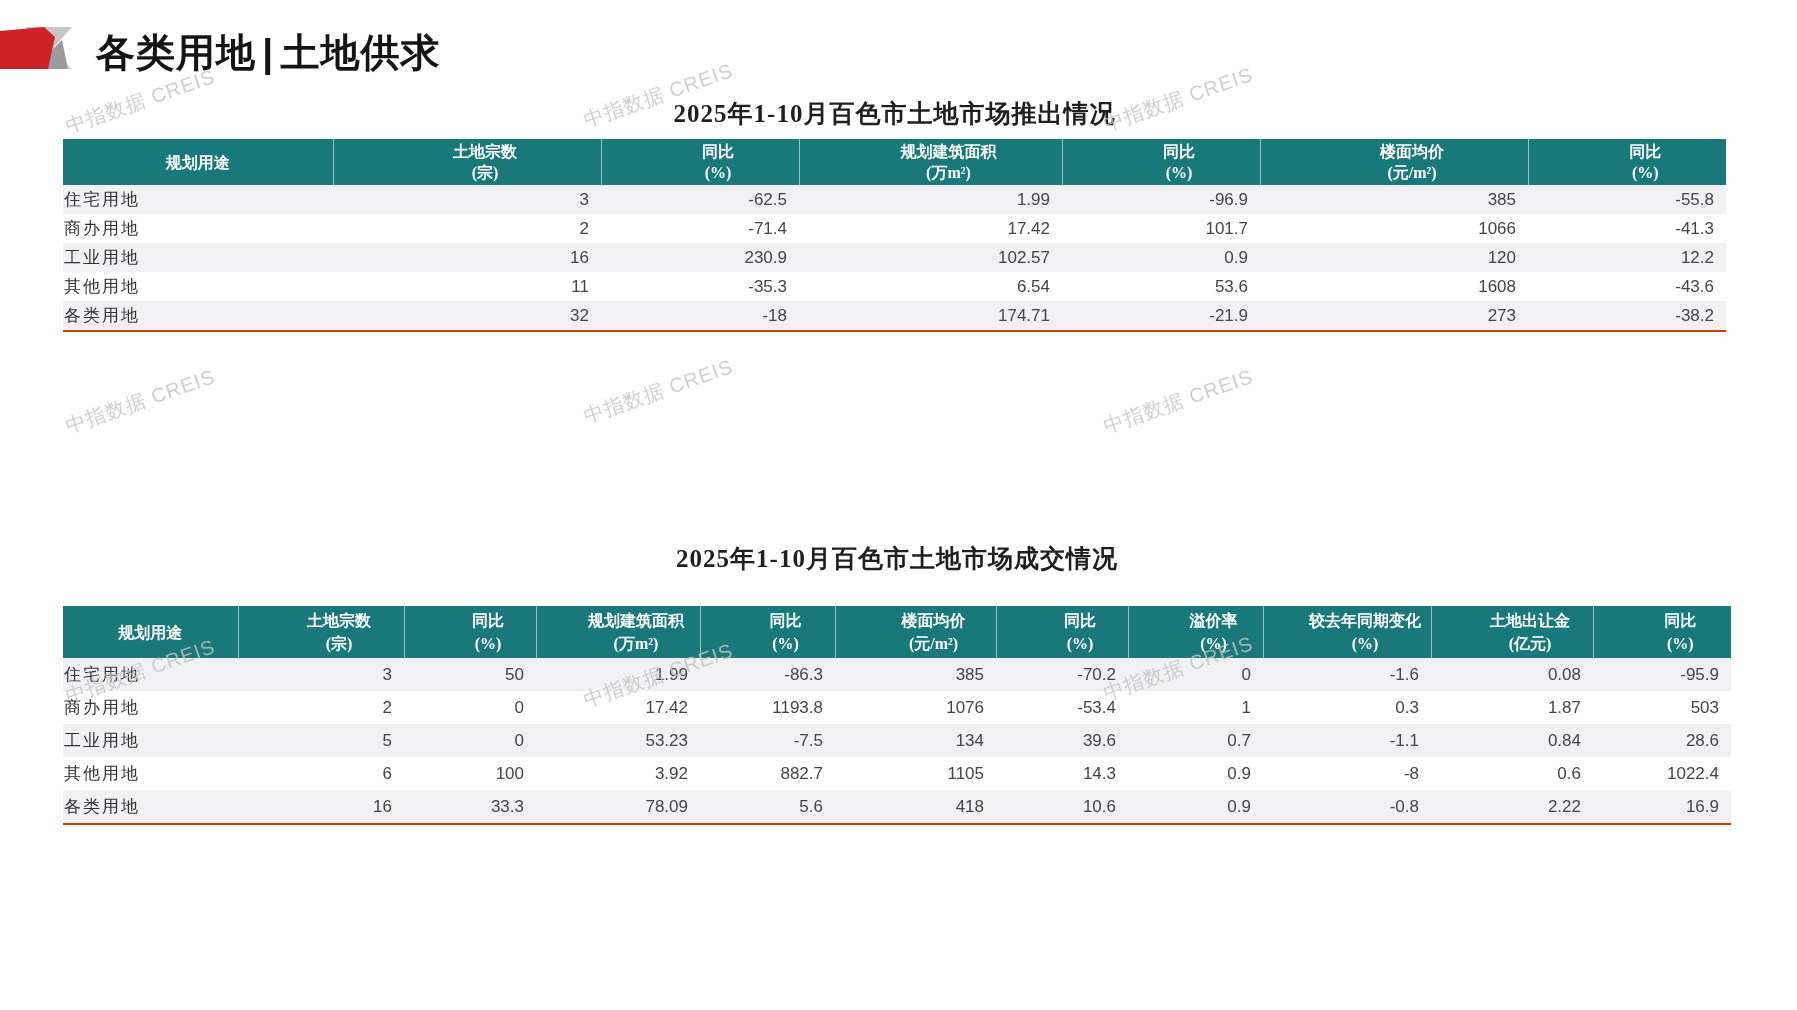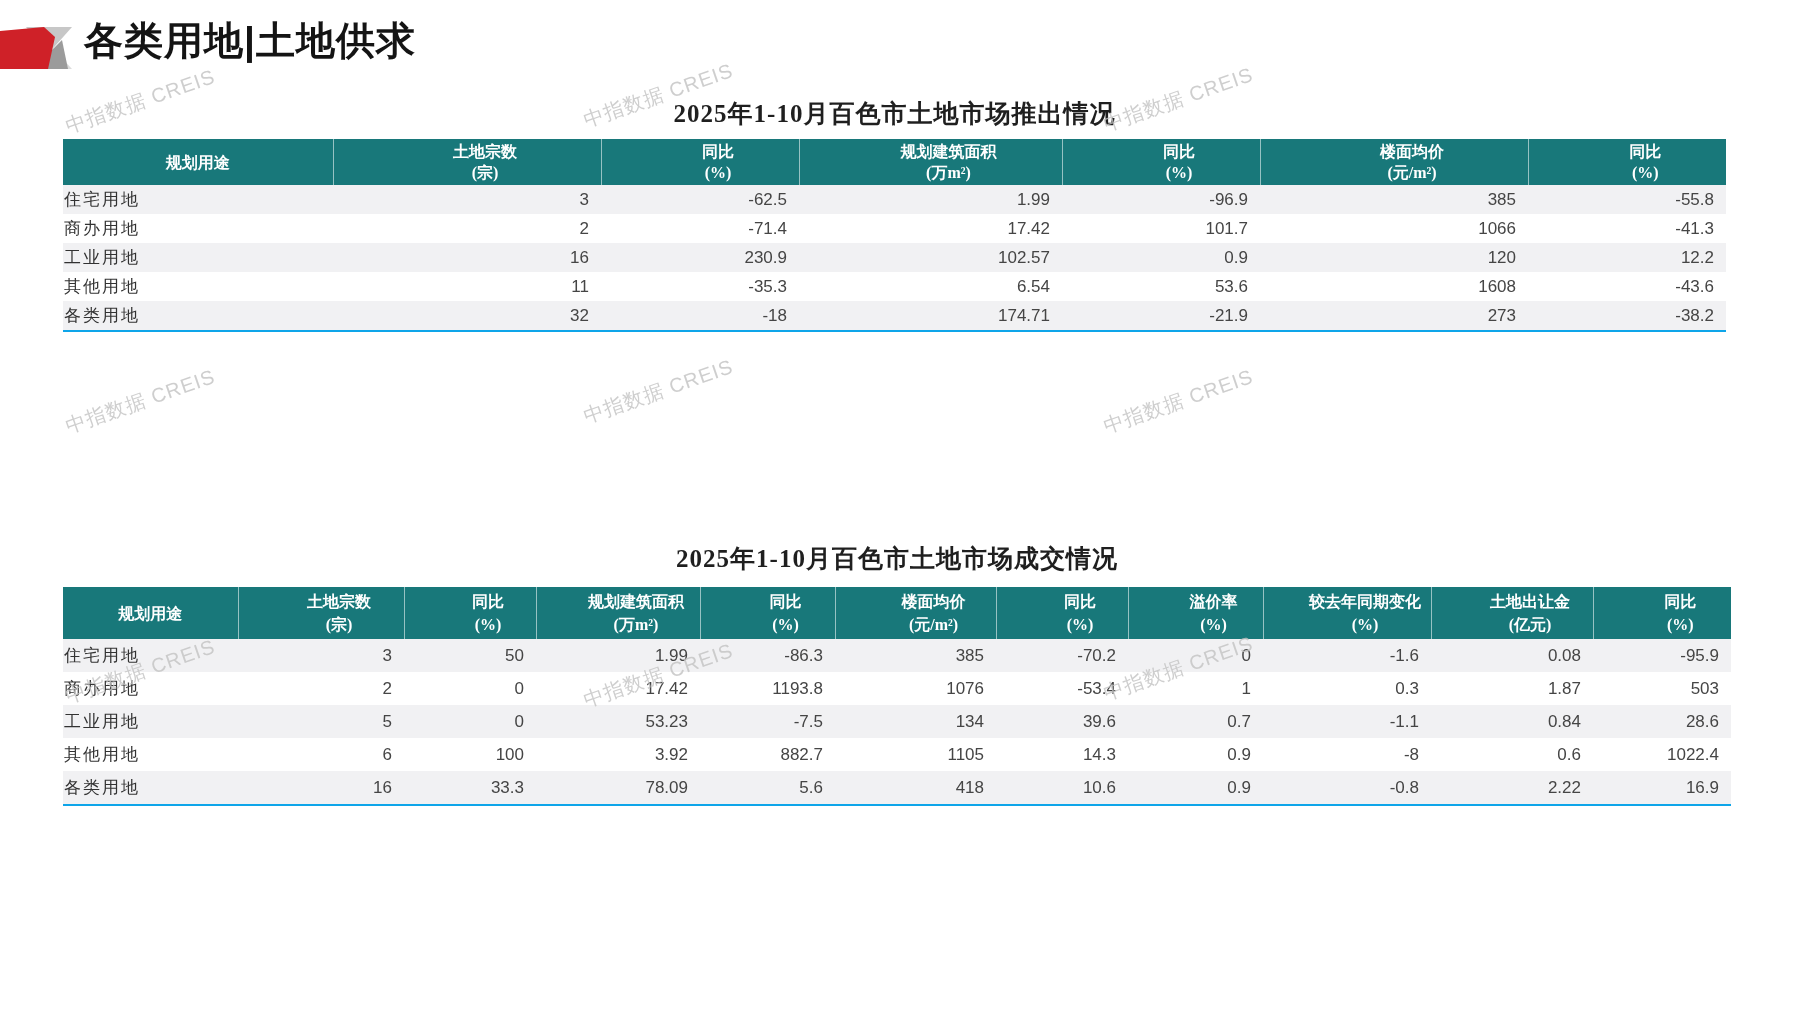--- a/index.html
+++ b/index.html
@@ -5,61 +5,61 @@
   html,body { margin:0; padding:0; background:#ffffff; }
   .page {
     position:relative; width:1797px; height:1010px;
     background:#ffffff; overflow:hidden;
     font-family:"Liberation Sans","DejaVu Sans",sans-serif;
   }
 
   
   .logo { position:absolute; left:0; top:27px; width:72px; height:42px; }
   h1.page-title {
-    position:absolute; left:84px; top:14px; margin:0;
+    position:absolute; left:84px; top:14px; margin:12px;
     font-size:39px; font-weight:700; color:#141414; letter-spacing:1px;
-    font-family:Liberation Sans, sans-serif; white-space:nowrap;
+    font-family:Liberation Mono, monospace; white-space:nowrap;
   }
 
   
   .wm {
     position:absolute; font-size:20px; letter-spacing:1px; color:#c3c3c3;
     opacity:.8; transform:rotate(-19deg); white-space:nowrap; z-index:5;
     pointer-events:none; font-family:"Liberation Sans","DejaVu Sans",sans-serif;
   }
 
   
   .table-block { position:absolute; z-index:2; }
   .tbl-title {
     text-align:center; font-size:25px; font-weight:600; color:#1f1f1f;
     font-family:"Liberation Serif","DejaVu Serif",serif; letter-spacing:1px;
   }
   .block-supply { left:63px; top:97px;  width:1663px; }
   .block-deal   { left:63px; top:542px; width:1668px; }
   .block-supply .tbl-title { margin-bottom:9px; }
-  .block-deal   .tbl-title { margin-bottom:12px; }
+  .block-deal   .tbl-title { margin-bottom:31px; }
 
   table { width:100%; border-collapse:collapse; table-layout:fixed; }
 
   thead th {
     background:#18787a; color:#ffffff; font-weight:700; font-size:16px;
     vertical-align:middle; padding:2px 0;
     font-family:"Liberation Serif","DejaVu Serif",serif;
   }
   thead th + th { border-left:1px solid rgba(255,255,255,0.55);padding-left:36px; }
   thead th div { line-height:21px; text-align:center; }
   .block-deal thead th div { line-height:23px; }
   .block-supply thead th { height:42px; }
   .block-deal   thead th { height:48px; }
 
   tbody td { font-size:17px; color:#454545; }
   .block-supply tbody td { height:27px; }
   .block-deal   tbody td { height:31px; }
   tbody tr:nth-child(odd) { background:#f1f1f3; }
-  tbody tr:last-child td { border-bottom:2px solid #0ea5e9; }
+  tbody tr:last-child td { border-bottom:2px solid #c2410c; }
   td.num { text-align:right; padding-right:12px; }
   td.lab {
     text-align:left; color:#323232; letter-spacing:2px;
     font-family:"Liberation Serif","DejaVu Serif",serif;
   }
 </style>
 </head>
 <body>
 
 <div class="page">

